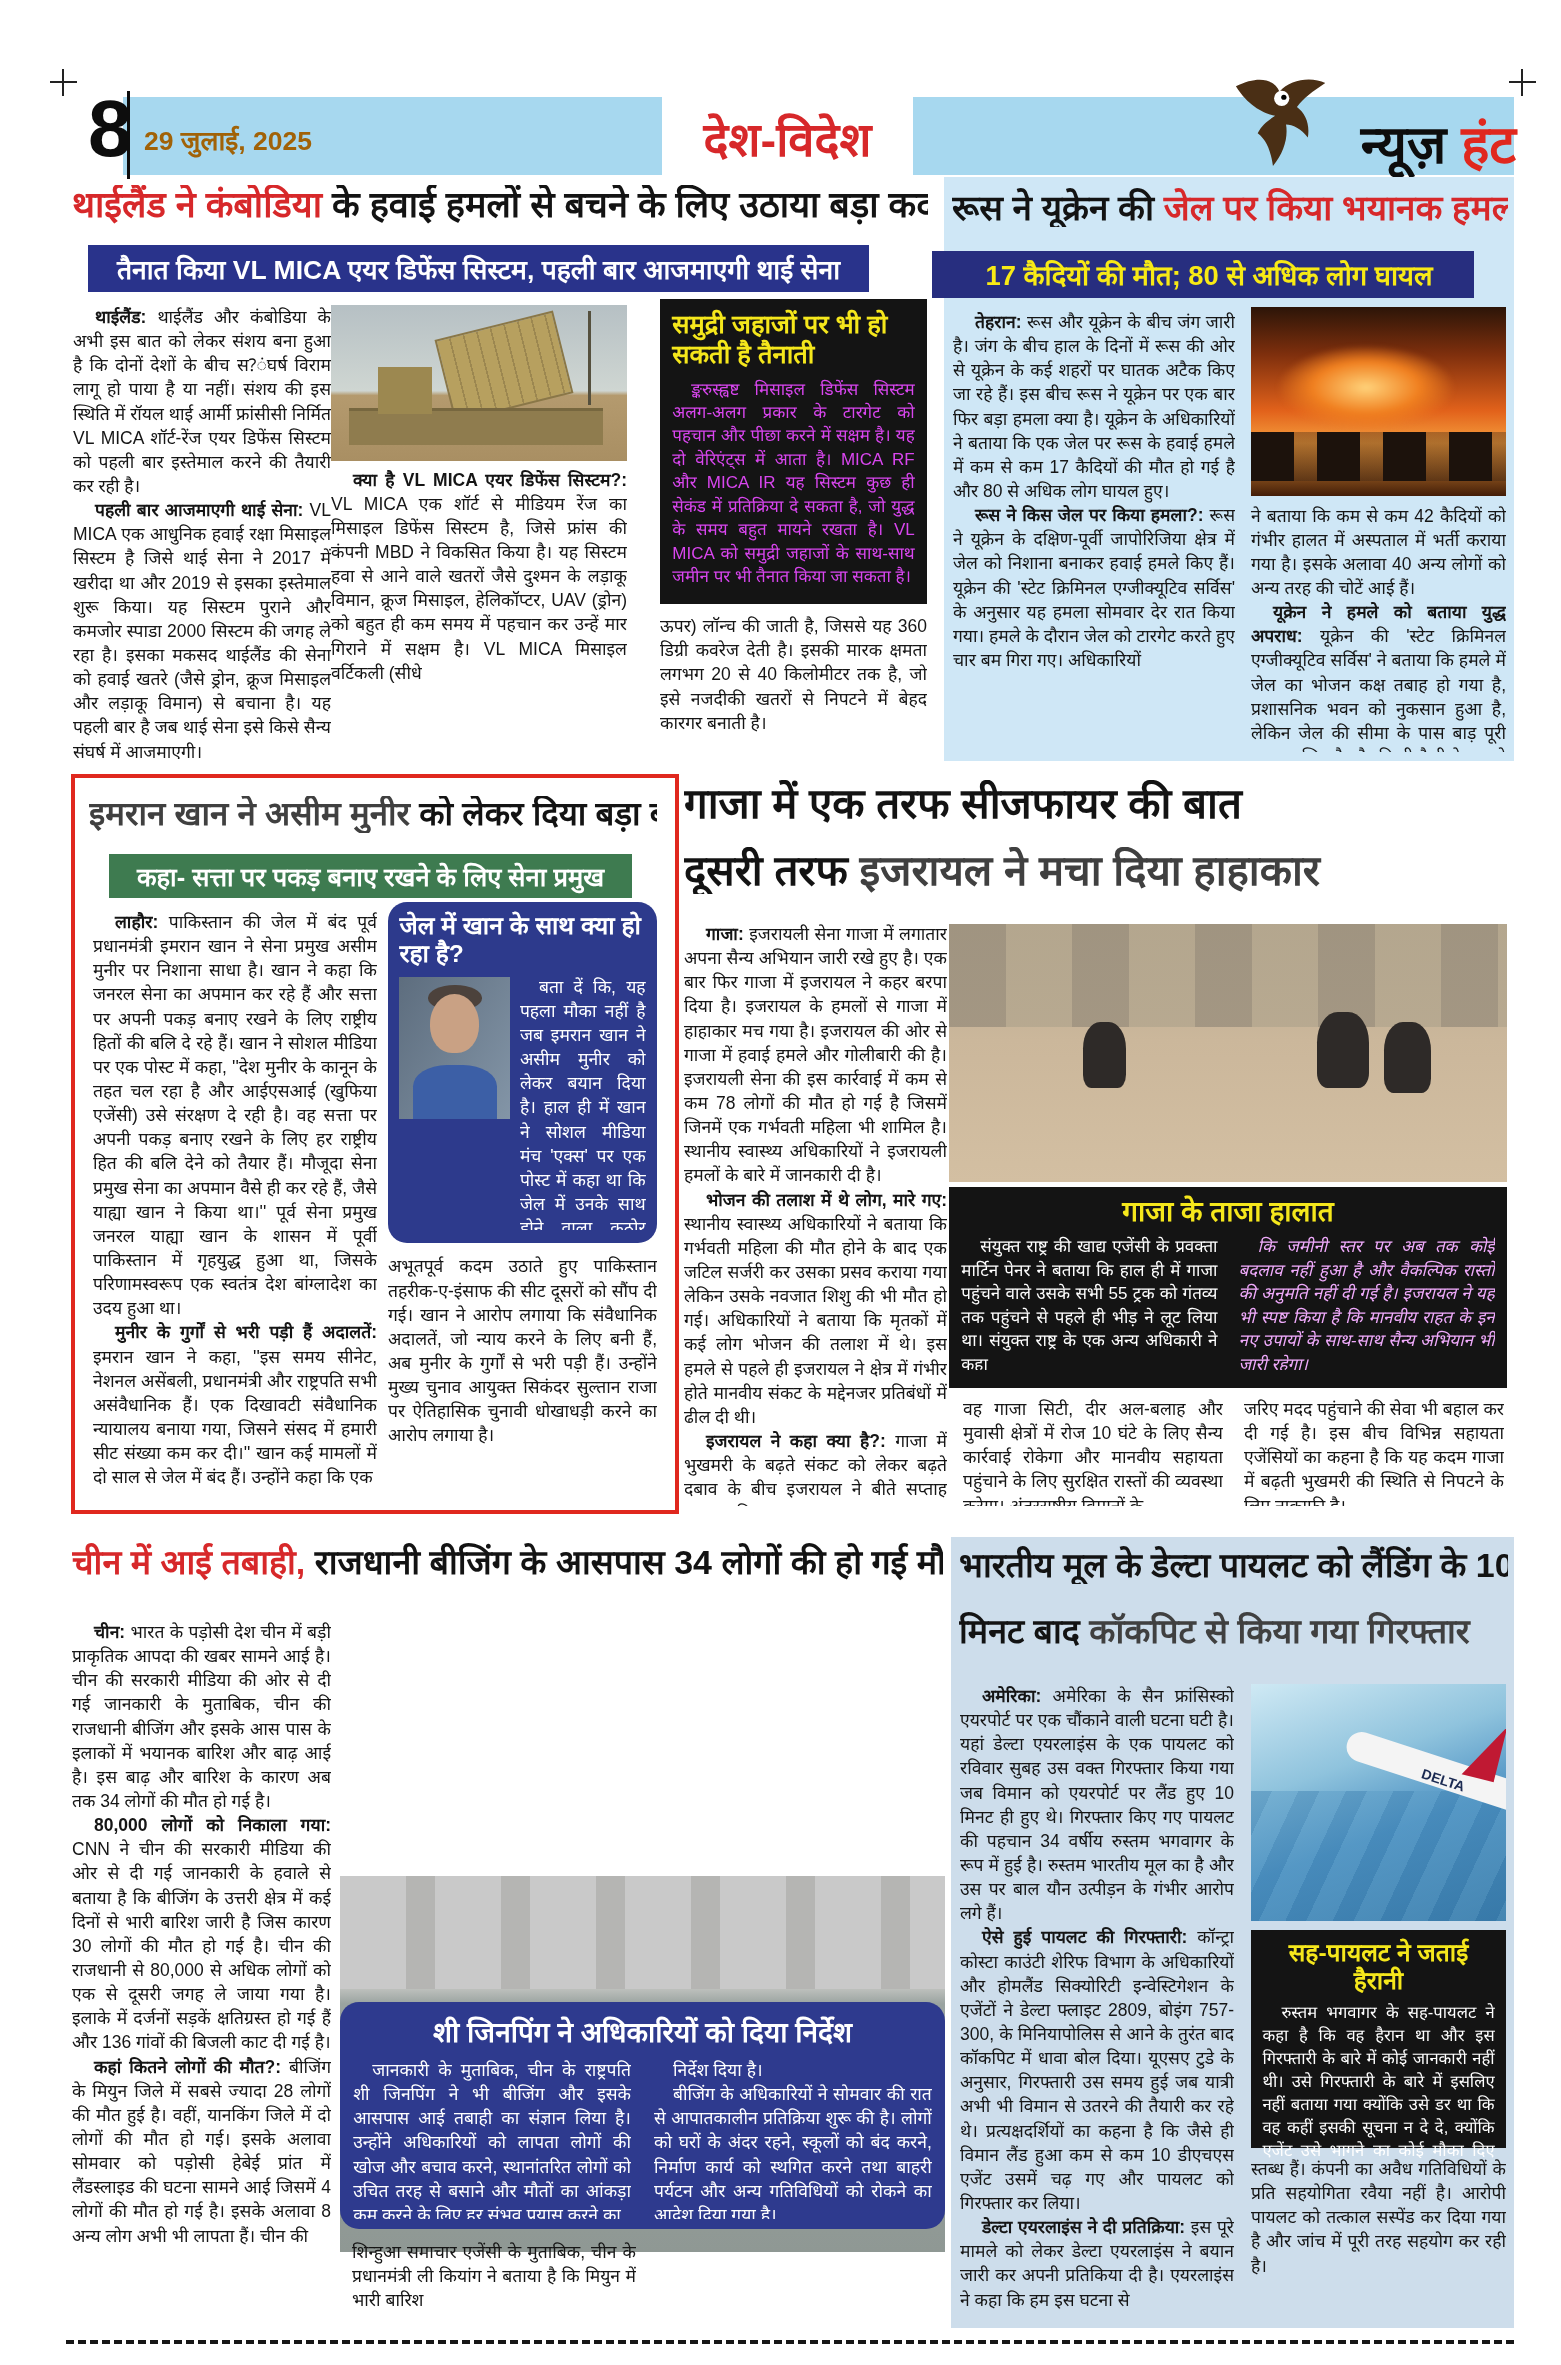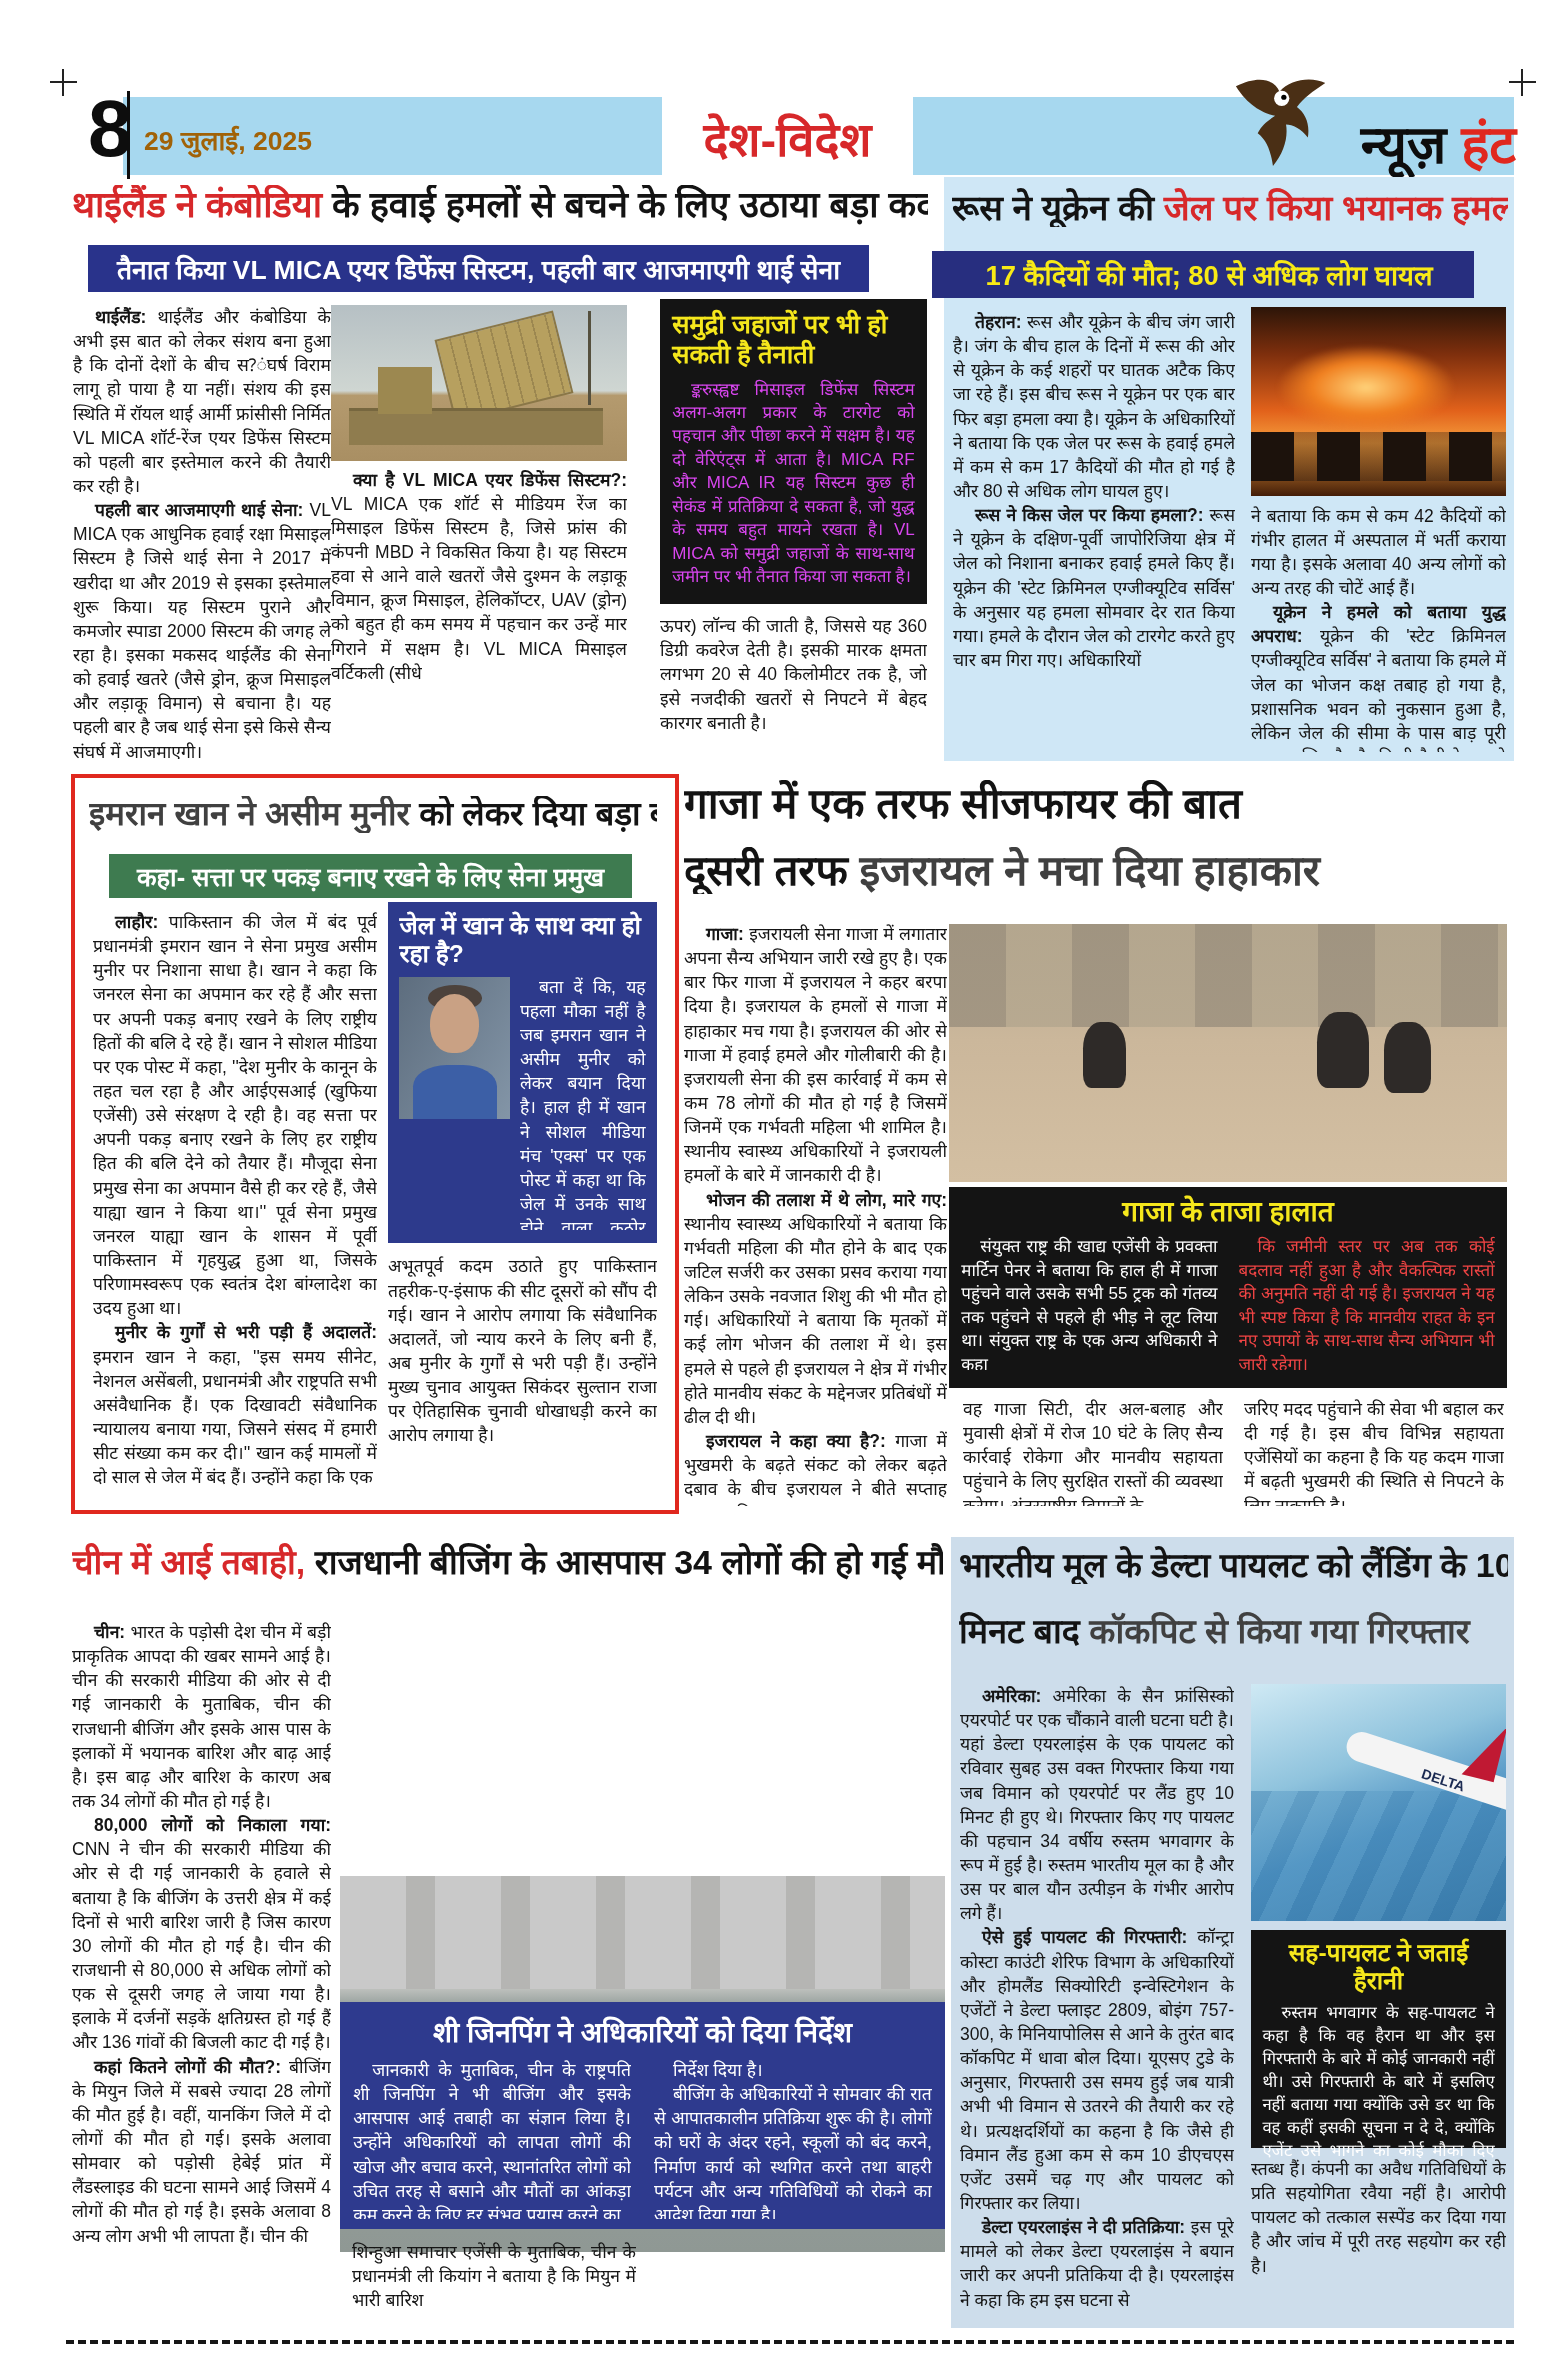--- a/index.html
+++ b/index.html
@@ -22,21 +22,21 @@
   .subbar{display:flex;align-items:center;justify-content:center;font-weight:bold;text-align:center;}
   
   .bodycol{font-size:17.5px;line-height:1.38;text-align:justify;overflow:hidden;}
   .bodycol p{margin:0;}
   .bodycol p.has-lead{text-indent:22px;}
   .lead{font-weight:bold;}
   .boxtext p{margin:0;text-indent:19px;}
   
   .blackbox{background:#141414;color:#ffffff;}
   .boxtitle-y{color:#f5e71c;font-weight:bold;line-height:1.15;}
-  .navybox{background:#2d3a8c;color:#ffffff;}
+  .navybox{background:#2d3a8c;color:#ffffff;border-radius:19px;}
   .photo{overflow:hidden;position:relative;}
   
   .ph-missile{background:linear-gradient(#b6c0c4 0%,#cfd6d2 55%,#b49a6e 58%,#a98f63 100%);}
   .ph-missile .launcher{position:absolute;left:38%;top:12%;width:40%;height:52%;background:
      repeating-linear-gradient(90deg,#b7a05f 0 12.3px,#9c8750 12.3px 14px);transform:rotate(-14deg);border:2.8px solid #8a7747;}
   .ph-missile .base{position:absolute;left:6%;bottom:10%;width:86%;height:22%;background:#8f7c4e;border-top:3.8px solid #77673f;}
   .ph-missile .cab{position:absolute;left:16%;bottom:30%;width:18%;height:30%;background:#9c8850;}
   .ph-missile .mast{position:absolute;right:12%;top:4%;width:3.8px;height:60%;background:#55503e;}
   .ph-fire{background:linear-gradient(#2c1508 0%,#7e2f0d 25%,#e2621b 55%,#f59e3d 72%,#421d08 100%);}
   .ph-fire .wall{position:absolute;left:0;bottom:8%;width:100%;height:26%;background:
@@ -201,21 +201,21 @@
     <div class="fig" style="left:24%;top:38%;width:43px;height:66px;"></div>
     <div class="fig" style="left:66%;top:34%;width:52px;height:76px;"></div>
     <div class="fig" style="left:78%;top:38%;width:47px;height:71px;"></div>
   </div>
   <div class="abs blackbox" style="left:949px;top:1187px;width:558px;height:201px;padding:8.5px 12.3px;box-sizing:border-box;">
     <div class="boxtitle-y" style="font-size:28px;text-align:center;">गाजा के ताजा हालात</div>
     <div style="display:flex;gap:21px;margin-top:7.6px;">
       <div class="boxtext bodycol" style="font-size:17px;color:#fff;width:50%;height:135px;">
           <p>संयुक्त राष्ट्र की खाद्य एजेंसी के प्रवक्ता मार्टिन पेनर ने बताया कि हाल ही में गाजा पहुंचने वाले उसके सभी 55 ट्रक को गंतव्य तक पहुंचने से पहले ही भीड़ ने लूट लिया था। संयुक्त राष्ट्र के एक अन्य अधिकारी ने कहा</p>
         </div>
-      <div class="boxtext bodycol" style="font-size:17px;color:#ef4444;width:50%;height:135px;">
+      <div class="boxtext bodycol" style="font-size:17px;color:#f0abfc;width:50%;height:135px;font-style:italic;">
           <p>कि जमीनी स्तर पर अब तक कोई बदलाव नहीं हुआ है और वैकल्पिक रास्तों की अनुमति नहीं दी गई है। इजरायल ने यह भी स्पष्ट किया है कि मानवीय राहत के इन नए उपायों के साथ-साथ सैन्य अभियान भी जारी रहेगा।</p>
         </div>
     </div>
   </div>
   <div class="abs bodycol" style="left:963px;top:1397px;width:260px;height:109px;">
       <p>वह गाजा सिटी, दीर अल-बलाह और मुवासी क्षेत्रों में रोज 10 घंटे के लिए सैन्य कार्रवाई रोकेगा और मानवीय सहायता पहुंचाने के लिए सुरक्षित रास्तों की व्यवस्था करेगा। अंतरराष्ट्रीय विमानों के</p>
     </div>
   <div class="abs bodycol" style="left:1244px;top:1397px;width:260px;height:109px;">
       <p>जरिए मदद पहुंचाने की सेवा भी बहाल कर दी गई है। इस बीच विभिन्न सहायता एजेंसियों का कहना है कि यह कदम गाजा में बढ़ती भुखमरी की स्थिति से निपटने के लिए नाकाफी है।</p>
     </div>

